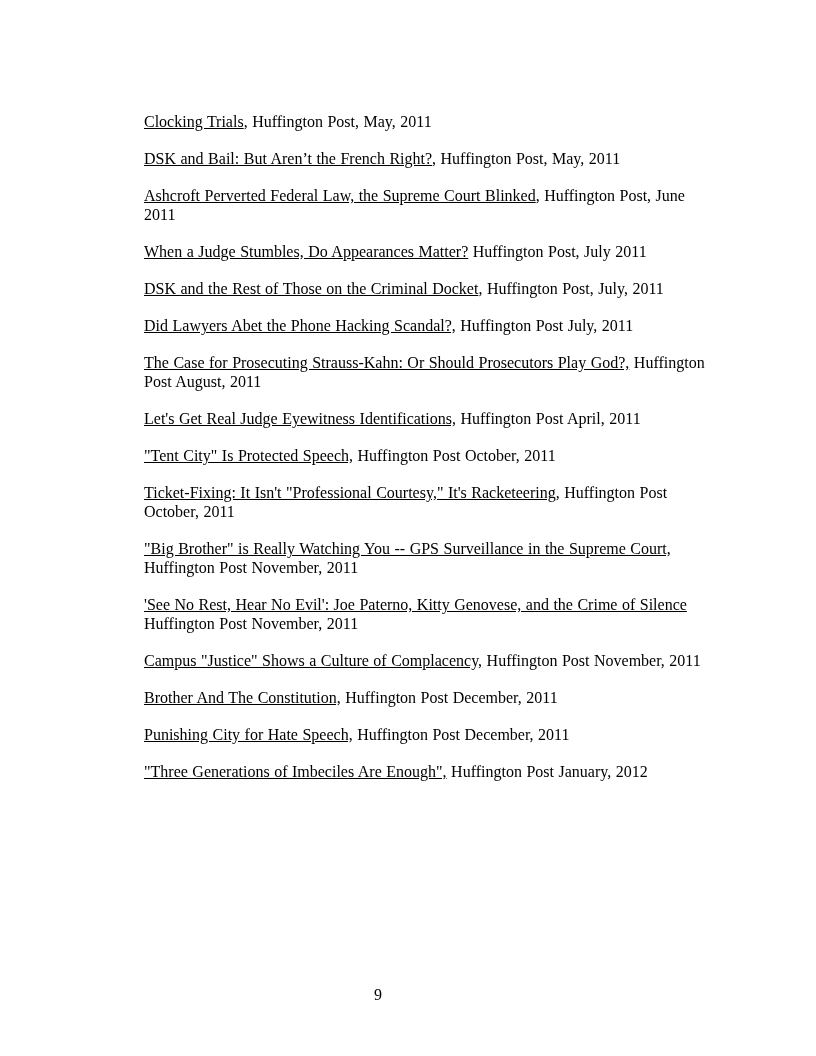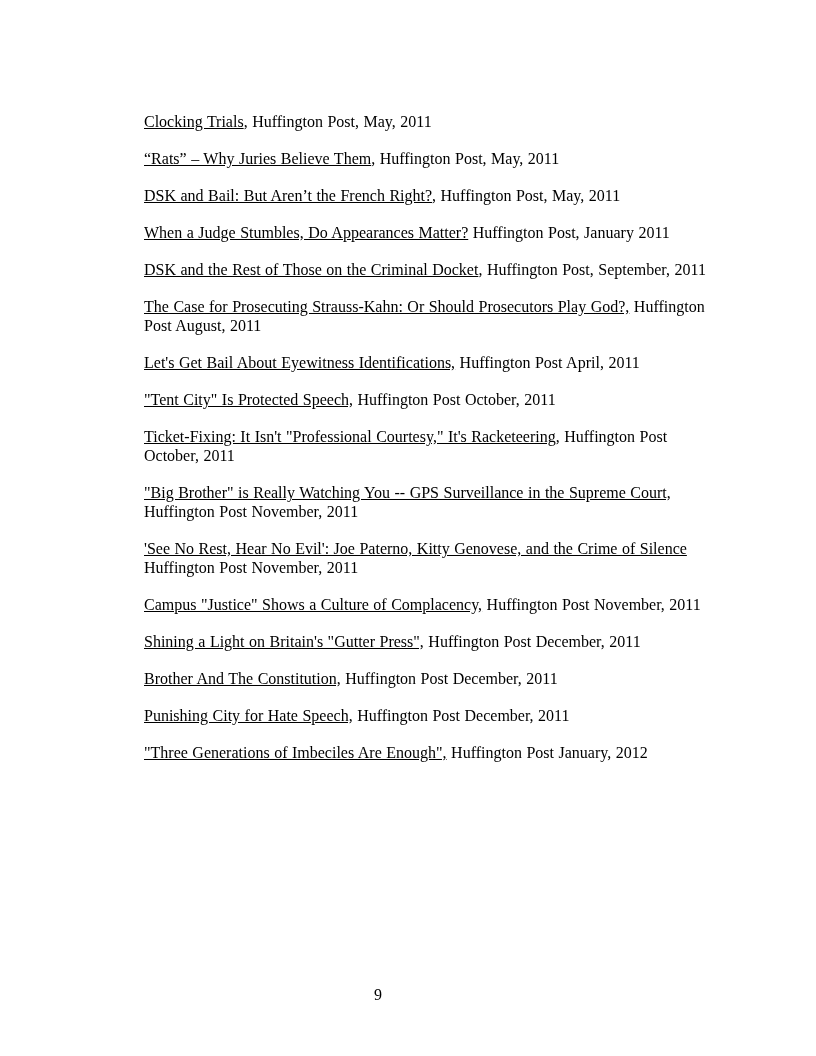--- a/index.html
+++ b/index.html
@@ -41,47 +41,47 @@
   }
 </style>
 </head>
 <body>
 
 <div class="page">
 
   <div class="content">
     <p class="entry"><span class="title">Clocking Trials</span><span>, Huffington Post, May, 2011</span></p>
 
-    <p class="entry"><span class="title">“Rats” – Why Juries Believe Them</span><span>, Huffington Post, May, 2011</span></p>
 
     <p class="entry"><span class="title">DSK and Bail: But Aren’t the French Right?</span><span>, Huffington Post, May, 2011</span></p>
 
+    <p class="entry"><span class="title">Ashcroft Perverted Federal Law, the Supreme Court Blinked</span><span>, Huffington Post, June 2011</span></p>
 
-    <p class="entry"><span class="title">When a Judge Stumbles, Do Appearances Matter?</span><span> Huffington Post, January 2011</span></p>
+    <p class="entry"><span class="title">When a Judge Stumbles, Do Appearances Matter?</span><span> Huffington Post, July 2011</span></p>
 
-    <p class="entry"><span class="title">DSK and the Rest of Those on the Criminal Docket</span><span>, Huffington Post, September, 2011</span></p>
+    <p class="entry"><span class="title">DSK and the Rest of Those on the Criminal Docket</span><span>, Huffington Post, July, 2011</span></p>
 
 
+    <p class="entry"><span class="title">Did Lawyers Abet the Phone Hacking Scandal?,</span><span> Huffington Post July, 2011</span></p>
 
     <p class="entry"><span class="title">The Case for Prosecuting Strauss-Kahn: Or Should Prosecutors Play God?,</span><span> Huffington Post August, 2011</span></p>
 
-    <p class="entry"><span class="title">Let's Get Bail About Eyewitness Identifications,</span><span> Huffington Post April, 2011</span></p>
+    <p class="entry"><span class="title">Let's Get Real Judge Eyewitness Identifications,</span><span> Huffington Post April, 2011</span></p>
 
     <p class="entry"><span class="title">"Tent City" Is Protected Speech,</span><span> Huffington Post October, 2011</span></p>
 
     <p class="entry"><span class="title">Ticket-Fixing: It Isn't "Professional Courtesy," It's Racketeering,</span><span> Huffington Post October, 2011</span></p>
 
     <p class="entry"><span class="title">"Big Brother" is Really Watching You -- GPS Surveillance in the Supreme Court,</span><span> Huffington Post November, 2011</span></p>
 
     <p class="entry"><span class="title">'See No Rest, Hear No Evil': Joe Paterno, Kitty Genovese, and the Crime of Silence</span><span> Huffington Post November, 2011</span></p>
 
 
     <p class="entry"><span class="title">Campus "Justice" Shows a Culture of Complacency,</span><span> Huffington Post November, 2011</span></p>
 
-    <p class="entry"><span class="title">Shining a Light on Britain's "Gutter Press",</span><span> Huffington Post December, 2011</span></p>
 
     <p class="entry"><span class="title">Brother And The Constitution,</span><span> Huffington Post December, 2011</span></p>
 
     <p class="entry"><span class="title">Punishing City for Hate Speech,</span><span> Huffington Post December, 2011</span></p>
 
     <p class="entry"><span class="title">"Three Generations of Imbeciles Are Enough",</span><span> Huffington Post January, 2012</span></p>
   </div>
 
   <div class="footer">
     <span>9</span>

